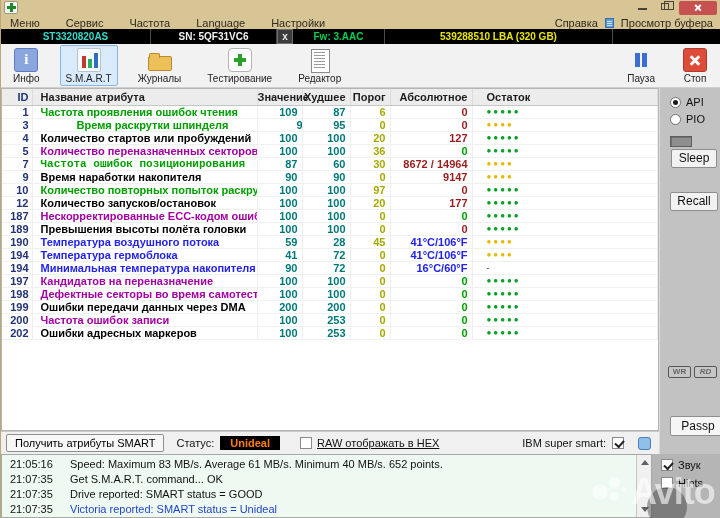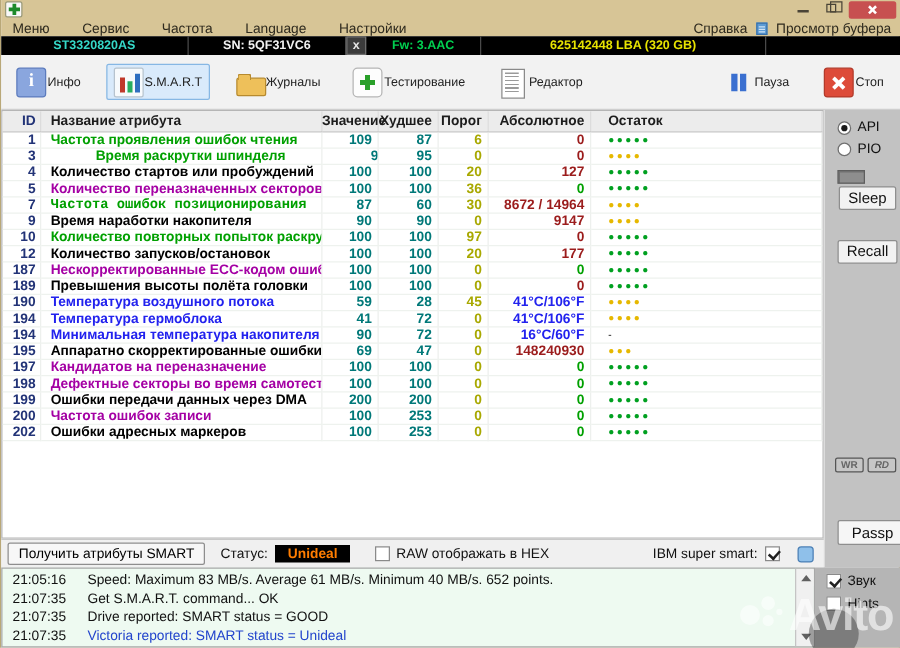--- a/index.html
+++ b/index.html
@@ -35,21 +35,21 @@
   .seg-model { width:150px; color:#35d8c8; }
   .seg-serial { width:126px; color:#f2f2f2; }
   .seg-x { width:16px; color:#e8e8e8; background:#3c3c3c; border:1px solid #6e6e6e; line-height:13px; }
   .seg-fw { width:92px; color:#00d050; }
   .seg-cap { width:228px; color:#e8e400; }
   .seg-rest { flex:1; border-right:none; }
 
   
   .toolbar { position:absolute; top:44px; left:0; width:720px; height:44px; background:#f2f2f2; border-bottom:1px solid #cfcfcf; display:flex; align-items:center; }
   #toolbar-buttons { display:flex; gap:14px; padding-left:6px; }
-  .tool-btn { display:flex; align-items:center; gap:1px; padding:2px 5px 1px; border:1px solid transparent; border-radius:2px; cursor:default; }
+  .tool-btn { display:flex; flex-direction:column; align-items:center; gap:1px; padding:2px 5px 1px; border:1px solid transparent; border-radius:2px; cursor:default; }
   .tool-btn.active { background:#d9eafb; border-color:#86b7e4; }
   .tool-label { font-size:10px; color:#222; }
   .ticon { width:24px; height:24px; position:relative; }
   .ticon-info { background:#8aa6de; border:1px solid #5c7bbd; border-radius:3px; }
   .ticon-info::after { content:"i"; position:absolute; left:0; right:0; top:2px; text-align:center; color:#fff; font:bold 15px "Liberation Serif",serif; }
   .ticon-smart { background:#f7fafc; border:1px solid #b7c3ce; border-radius:2px;
     background-image:linear-gradient(#c0392b,#c0392b),linear-gradient(#27ae60,#27ae60),linear-gradient(#2e6fc0,#2e6fc0);
     background-size:4px 12px,4px 9px,4px 15px; background-position:4px 7px,10px 10px,16px 4px; background-repeat:no-repeat; }
   .ticon-journals { background:transparent; }
   .ticon-journals::before { content:""; position:absolute; left:1px; top:8px; width:22px; height:13px; background:#eec05a; border:1px solid #b78a2e; border-radius:2px; }
@@ -94,21 +94,21 @@
   .btn-passp { left:10px; top:328px; width:56px; height:20px; line-height:18px; background:#f6f6f6; }
 
   
   .status-row { position:absolute; top:431px; left:0; width:658px; height:23px; background:#f0f0f0; border-top:1px solid #c8c8c8; display:flex; align-items:center; font-size:11px; color:#111; }
   .btn-get-smart { margin-left:5px; padding:2px 8px; background:#f7f7f7; border:1px solid #8e8e8e; border-radius:2px; font-size:11px; }
   .status-label { margin-left:12px; }
   .status-value { margin-left:6px; background:#000; color:#ff7d00; font-weight:bold; padding:1px 10px; }
   .cb { width:12px; height:12px; background:#fff; border:1px solid #8a8a8a; position:relative; display:inline-block; flex:none; }
   .cb.checked::after { content:""; position:absolute; left:2px; top:2px; width:7px; height:4px; border-left:2px solid #222; border-bottom:2px solid #222; transform:rotate(-48deg); }
   .raw-cb { margin-left:20px; }
-  .raw-label { margin-left:5px; }
+  .raw-label { margin-left:5px;text-decoration:underline; }
   .status-right { margin-left:auto; display:flex; align-items:center; gap:6px; padding-right:8px; }
   .ibm-square { width:13px; height:13px; background:#8fc0ea; border:1px solid #4a7fb5; border-radius:3px; margin-left:8px; }
 
   
   .log-box { position:absolute; top:454px; left:0; width:651px; height:64px; background:#eefaf1; border:1px solid #a8a8a8; overflow:hidden; }
   #log-entries { position:absolute; top:2px; left:0; right:16px; }
   .log-row { height:15px; line-height:15px; font-size:11px; color:#111; white-space:nowrap; overflow:hidden; }
   .log-time { display:inline-block; width:48px; margin-left:8px; }
   .log-text { margin-left:12px; }
   .log-scrollbar { position:absolute; right:0; top:0; bottom:0; width:15px; background:#f0f0f0; border-left:1px solid #c4c4c4; }
@@ -154,21 +154,21 @@
       <span class="buffer-icon"></span>
       <span class="menu-item">Просмотр буфера</span>
     </div>
   </div>
 
   <div class="devicebar">
     <div class="seg seg-model">ST3320820AS</div>
     <div class="seg seg-serial">SN: 5QF31VC6</div>
     <div class="seg seg-x">x</div>
     <div class="seg seg-fw">Fw: 3.AAC</div>
-    <div class="seg seg-cap">625142448 LBA (320 GB)</div>
+    <div class="seg seg-cap">539288510 LBA (320 GB)</div>
     <div class="seg seg-rest"></div>
   </div>
 
   <div class="toolbar">
     <div id="toolbar-buttons">
         <div class="tool-btn">
           <div class="ticon ticon-info"></div>
           <div class="tool-label">Инфо</div>
         </div>
         <div class="tool-btn active">
@@ -334,29 +334,20 @@
           <tr>
             <td class="c-id">194</td>
             <td class="c-name" style="color: rgb(34, 34, 238);">Минимальная температура накопителя</td>
             <td class="c-num" style="color: rgb(0, 120, 120);">90</td>
             <td class="c-num" style="color: rgb(0, 120, 120);">72</td>
             <td class="c-num" style="color: rgb(168, 168, 0);">0</td>
             <td class="c-num" style="color: rgb(34, 34, 238);">16°C/60°F</td>
             <td class="c-health" style="color: rgb(85, 85, 85);">-</td>
           </tr>
           <tr>
-            <td class="c-id">195</td>
-            <td class="c-name" style="color: rgb(0, 0, 0);">Аппаратно скорректированные ошибки</td>
-            <td class="c-num" style="color: rgb(0, 120, 120);">69</td>
-            <td class="c-num" style="color: rgb(0, 120, 120);">47</td>
-            <td class="c-num" style="color: rgb(168, 168, 0);">0</td>
-            <td class="c-num" style="color: rgb(155, 28, 28);">148240930</td>
-            <td class="c-health" style="color: rgb(230, 184, 0);">●●●</td>
-          </tr>
-          <tr>
             <td class="c-id">197</td>
             <td class="c-name" style="color: rgb(164, 0, 164);">Кандидатов на переназначение</td>
             <td class="c-num" style="color: rgb(0, 120, 120);">100</td>
             <td class="c-num" style="color: rgb(0, 120, 120);">100</td>
             <td class="c-num" style="color: rgb(168, 168, 0);">0</td>
             <td class="c-num" style="color: rgb(0, 160, 0);">0</td>
             <td class="c-health" style="color: rgb(0, 160, 32);">●●●●●</td>
           </tr>
           <tr>
             <td class="c-id">198</td>

